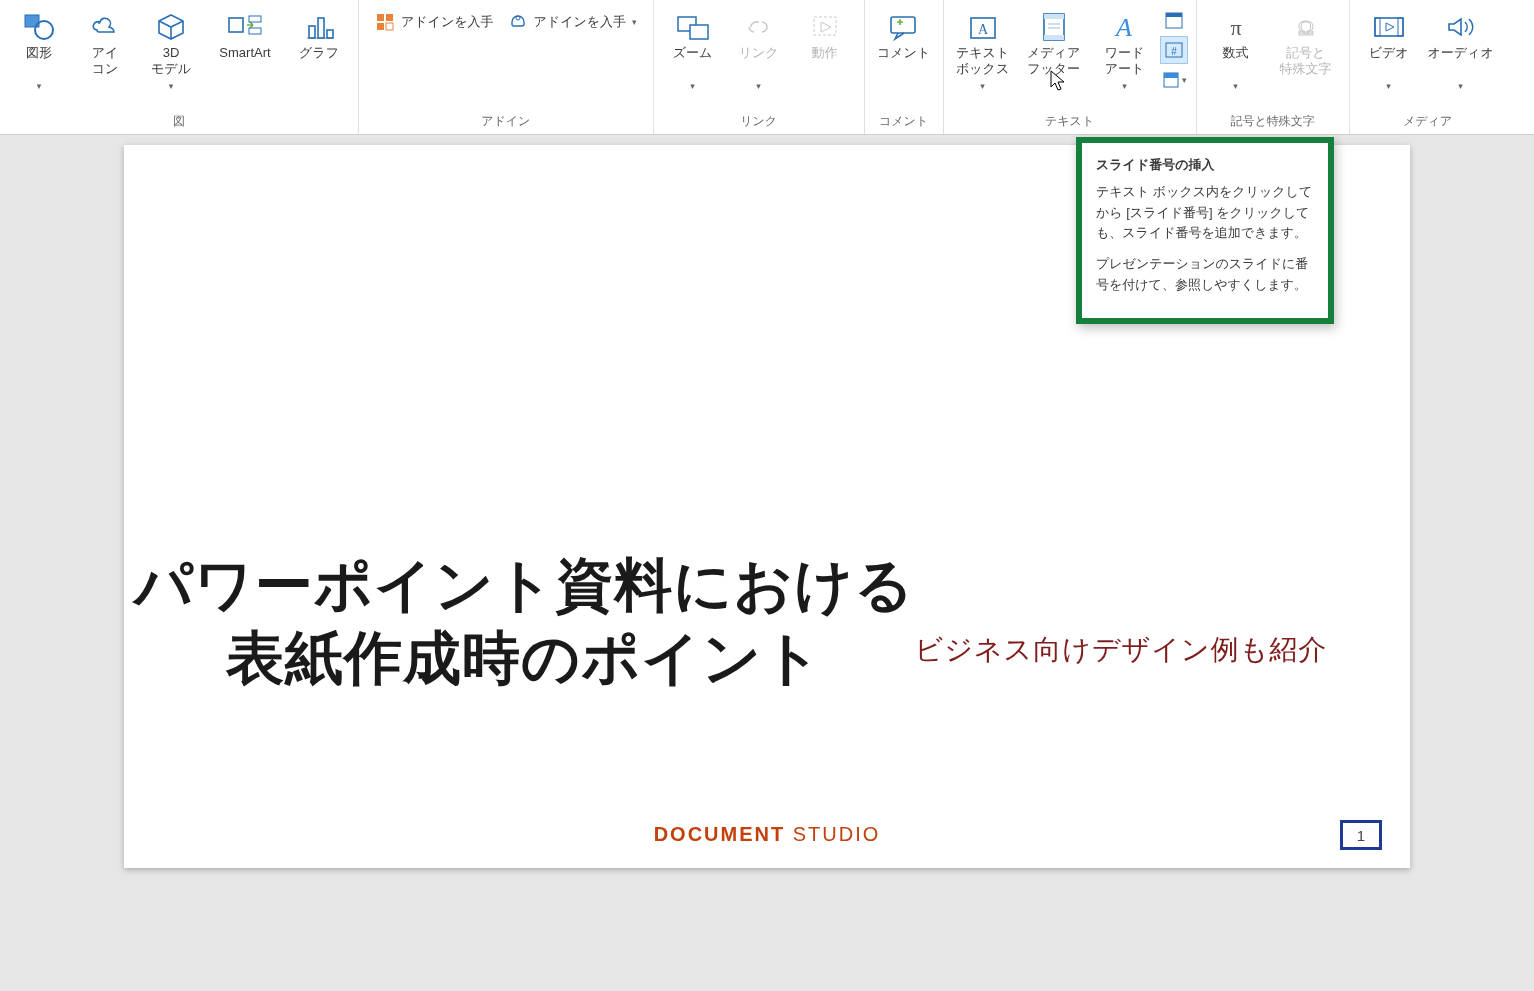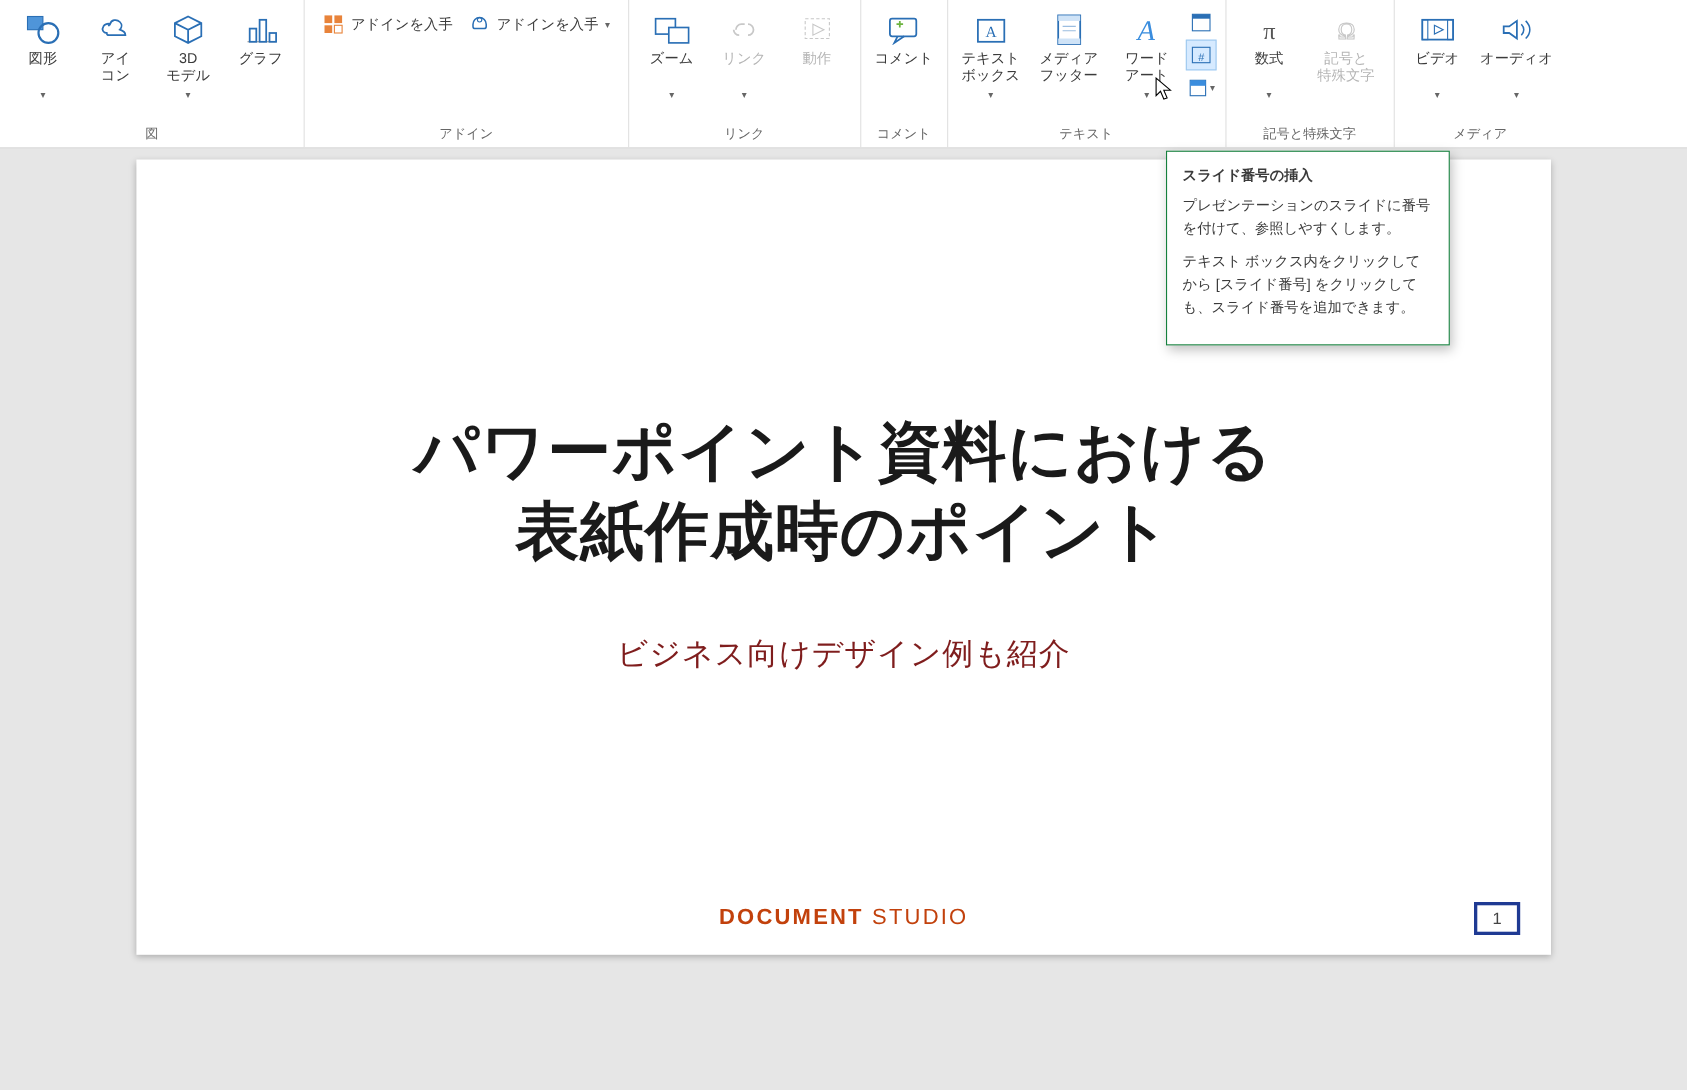--- a/index.html
+++ b/index.html
@@ -79,23 +79,23 @@
     padding: 10px 36px 0 36px;
     display:flex; justify-content:center;
   }
   .slide {
     width: 1286px;
     height: 723px;
     background:#fff;
     box-shadow: 0 2px 6px rgba(0,0,0,.25);
     position: relative;
     display:flex;
-    flex-direction:column;
     align-items:center;
     padding-top: 230px;
+    padding-left: 10px;
   }
   .slide-title {
     font-size: 58px;
     font-weight: 800;
     text-align:center;
     line-height:1.25;
     color:#1a1a1a;
     white-space: pre-line;
     letter-spacing: 1px;
   }
@@ -124,24 +124,24 @@
     border: 3px solid #1f3a93;
     display:flex; align-items:center; justify-content:center;
     font-size: 15px;
     color:#444;
   }
 
   
   .tooltip {
     position:absolute;
     top: 2px;
-    right: 216px;
+    right: 200px;
     width: 258px;
     background:#fff;
-    border:1px solid #15803d;
+    border:6px solid #15803d;
     box-shadow: 2px 4px 10px rgba(0,0,0,.25);
     padding: 12px 14px;
     font-size: 13px;
     line-height:1.6;
     color:#3b3b3b;
   }
   .tooltip .tt-title { font-weight:700; margin-bottom:6px; }
   .tooltip p { margin-bottom:10px; }
 
   
@@ -183,20 +183,31 @@
       </div>
       <div class="big-btn">
         <span class="ic">
           <svg width="32" height="30">
               <path d="M16 3l12 6v12l-12 6-12-6V9z M4 9l12 6 12-6 M16 15v12" fill="none" stroke="#2a6fb5" stroke-width="1.6"></path>
             </svg>
         </span>
         <span class="lbl" style="white-space:pre-line">3D
 モデル</span>
         <span class="drop">▾</span>
+      </div>
+      <div class="big-btn" style="width:78px">
+        <span class="ic">
+          <svg width="36" height="30">
+              <rect x="2" y="6" width="14" height="14" fill="none" stroke="#2a6fb5" stroke-width="1.6"></rect>
+              <path d="M20 13h6m0 0l-3-3m3 3l-3 3" stroke="#6cb33f" stroke-width="1.6" fill="none"></path>
+              <rect x="22" y="4" width="12" height="6" fill="none" stroke="#2a6fb5"></rect>
+              <rect x="22" y="16" width="12" height="6" fill="none" stroke="#2a6fb5"></rect>
+            </svg>
+        </span>
+        <span class="lbl">SmartArt</span>
       </div>
       <div class="big-btn">
         <span class="ic">
           <svg width="32" height="30">
               <path d="M4 26h26" stroke="#888"></path>
               <rect x="6" y="14" width="6" height="12" fill="none" stroke="#2a6fb5" stroke-width="1.6"></rect>
               <rect x="15" y="6" width="6" height="20" fill="none" stroke="#2a6fb5" stroke-width="1.6"></rect>
               <rect x="24" y="18" width="6" height="8" fill="none" stroke="#2a6fb5" stroke-width="1.6"></rect>
             </svg>
         </span>
@@ -411,17 +422,17 @@
     <div class="slide-logo">
       <span>DOCUMENT</span><span class="thin"> STUDIO</span>
     </div>
     <div class="page-num-box">
       <span>1</span>
     </div>
   </div>
 
   <div class="tooltip">
     <div class="tt-title">スライド番号の挿入</div>
+    <p>テキスト ボックス内をクリックしてから [スライド番号] をクリックしても、スライド番号を追加できます。</p>
     <p>プレゼンテーションのスライドに番号を付けて、参照しやすくします。</p>
-    <p>テキスト ボックス内をクリックしてから [スライド番号] をクリックしても、スライド番号を追加できます。</p>
   </div>
 
 </div>
 
 </body></html>

